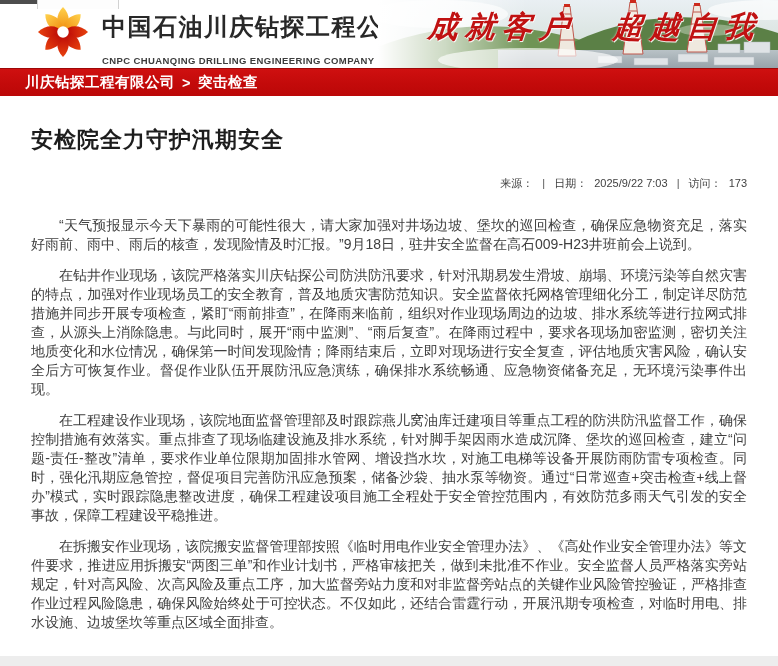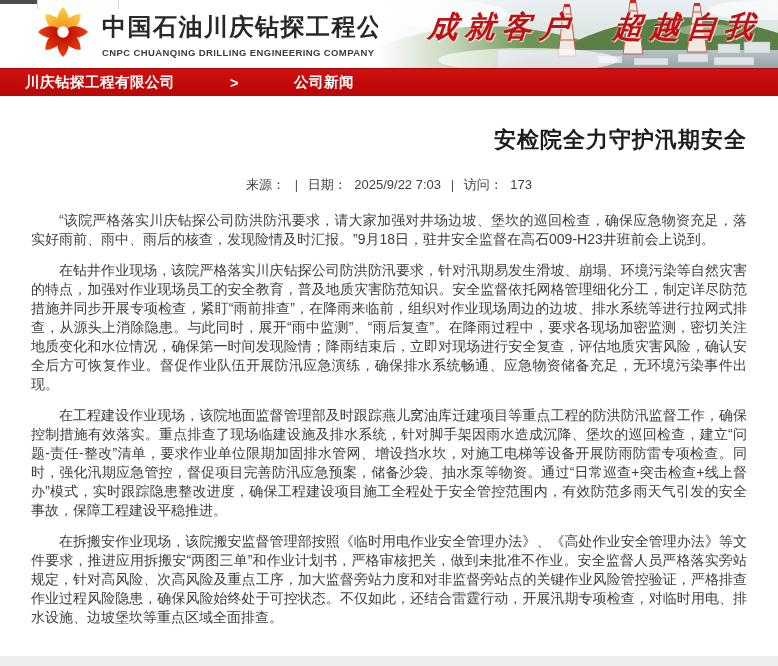--- a/index.html
+++ b/index.html
@@ -36,21 +36,21 @@
   .brand {
     position: absolute; left: 102px; top: 11px;
     white-space: nowrap;
   }
   .brand-cn {
     font-size: 24px; font-weight: 600; color: #282828;
     letter-spacing: 1.5px;
     font-family: "Liberation Sans", "DejaVu Sans", sans-serif;
   }
   .brand-en {
-    margin-top: 4px;
+    margin-top: 12px;
     font-size: 9.5px; font-weight: bold; color: #3c3c3c;
     letter-spacing: 0.4px;
   }
   .header-photo {
     position: absolute; right: 0; top: 0;
     width: 400px; height: 68px;
   }
   .header-photo-fade {
     position: absolute; left: 0; top: 0; width: 150px; height: 68px;
     background: linear-gradient(90deg, #ffffff 0%, rgba(255,255,255,0.65) 45%, rgba(255,255,255,0) 100%);
@@ -69,37 +69,36 @@
   
   .breadcrumb-bar {
     width: 778px; height: 28px;
     background: linear-gradient(180deg, #cf1010 0%, #c30a0a 55%, #bb0707 100%);
     border-top: 1px solid #9e0808;
     display: flex; align-items: center;
     padding-left: 25px;
     color: #ffffff;
     font-size: 14.5px; font-weight: bold;
     letter-spacing: 0.5px;
-    gap: 48px;
   }
   .breadcrumb-bar a { color: #ffffff; text-decoration: none; }
   .crumb-sep { margin: 0 7px; font-weight: bold; }
 
   
   .article { padding: 29px 31px 0 31px; background: #ffffff; }
   .article-title {
-    text-align: right;
+    text-align: left;
     font-size: 22px; font-weight: bold; color: #1d1d1d;
     letter-spacing: 1px;
     margin-bottom: 21px;
   }
   .article-meta {
-    text-align: center;
-    font-size: 13px; color: #3f3f3f;
-    margin-bottom: 17px;
+    text-align: right;
+    font-size: 11px; color: #3f3f3f;
+    margin-bottom: 25px;
   }
   .article-meta .m-sep { margin: 0 6px; color: #555; }
   .article-meta .m-val { margin-left: 4px; }
   .article-body p {
     font-size: 14px; line-height: 19px; color: #3e3e3e;
     text-align: justify;
     text-indent: 2em;
     margin-bottom: 12px;
   }
   .bottom-strip {
@@ -213,38 +212,38 @@
     </svg>
     <div class="header-photo-fade"></div>
   </div>
 
   <div class="slogan">成就客户　超越自我</div>
 </div>
 
 <div class="breadcrumb-bar">
   <a href="#">川庆钻探工程有限公司</a>
   <span class="crumb-sep">&gt;</span>
-  <a href="#">公司新闻</a>
+  <a href="#">突击检查</a>
 </div>
 
 <div class="article">
   <h1 class="article-title">安检院全力守护汛期安全</h1>
 
   <div class="article-meta">
     <span>来源：</span>
     <span class="m-sep">|</span>
     <span>日期：</span>
     <span class="m-val">2025/9/22 7:03</span>
     <span class="m-sep">|</span>
     <span>访问：</span>
     <span class="m-val">173</span>
   </div>
 
   <div class="article-body">
-    <p>“该院严格落实川庆钻探公司防洪防汛要求，请大家加强对井场边坡、堡坎的巡回检查，确保应急物资充足，落实好雨前、雨中、雨后的核查，发现险情及时汇报。”9月18日，驻井安全监督在高石009-H23井班前会上说到。</p>
+    <p>“天气预报显示今天下暴雨的可能性很大，请大家加强对井场边坡、堡坎的巡回检查，确保应急物资充足，落实好雨前、雨中、雨后的核查，发现险情及时汇报。”9月18日，驻井安全监督在高石009-H23井班前会上说到。</p>
     <p>在钻井作业现场，该院严格落实川庆钻探公司防洪防汛要求，针对汛期易发生滑坡、崩塌、环境污染等自然灾害的特点，加强对作业现场员工的安全教育，普及地质灾害防范知识。安全监督依托网格管理细化分工，制定详尽防范措施并同步开展专项检查，紧盯“雨前排查”，在降雨来临前，组织对作业现场周边的边坡、排水系统等进行拉网式排查，从源头上消除隐患。与此同时，展开“雨中监测”、“雨后复查”。在降雨过程中，要求各现场加密监测，密切关注地质变化和水位情况，确保第一时间发现险情；降雨结束后，立即对现场进行安全复查，评估地质灾害风险，确认安全后方可恢复作业。督促作业队伍开展防汛应急演练，确保排水系统畅通、应急物资储备充足，无环境污染事件出现。</p>
     <p>在工程建设作业现场，该院地面监督管理部及时跟踪燕儿窝油库迁建项目等重点工程的防洪防汛监督工作，确保控制措施有效落实。重点排查了现场临建设施及排水系统，针对脚手架因雨水造成沉降、堡坎的巡回检查，建立“问题-责任-整改”清单，要求作业单位限期加固排水管网、增设挡水坎，对施工电梯等设备开展防雨防雷专项检查。同时，强化汛期应急管控，督促项目完善防汛应急预案，储备沙袋、抽水泵等物资。通过“日常巡查+突击检查+线上督办”模式，实时跟踪隐患整改进度，确保工程建设项目施工全程处于安全管控范围内，有效防范多雨天气引发的安全事故，保障工程建设平稳推进。</p>
     <p>在拆搬安作业现场，该院搬安监督管理部按照《临时用电作业安全管理办法》、《高处作业安全管理办法》等文件要求，推进应用拆搬安“两图三单”和作业计划书，严格审核把关，做到未批准不作业。安全监督人员严格落实旁站规定，针对高风险、次高风险及重点工序，加大监督旁站力度和对非监督旁站点的关键作业风险管控验证，严格排查作业过程风险隐患，确保风险始终处于可控状态。不仅如此，还结合雷霆行动，开展汛期专项检查，对临时用电、排水设施、边坡堡坎等重点区域全面排查。</p>
 
   </div>
 </div>
 
 <div class="bottom-strip"></div>
 
 </body></html>

